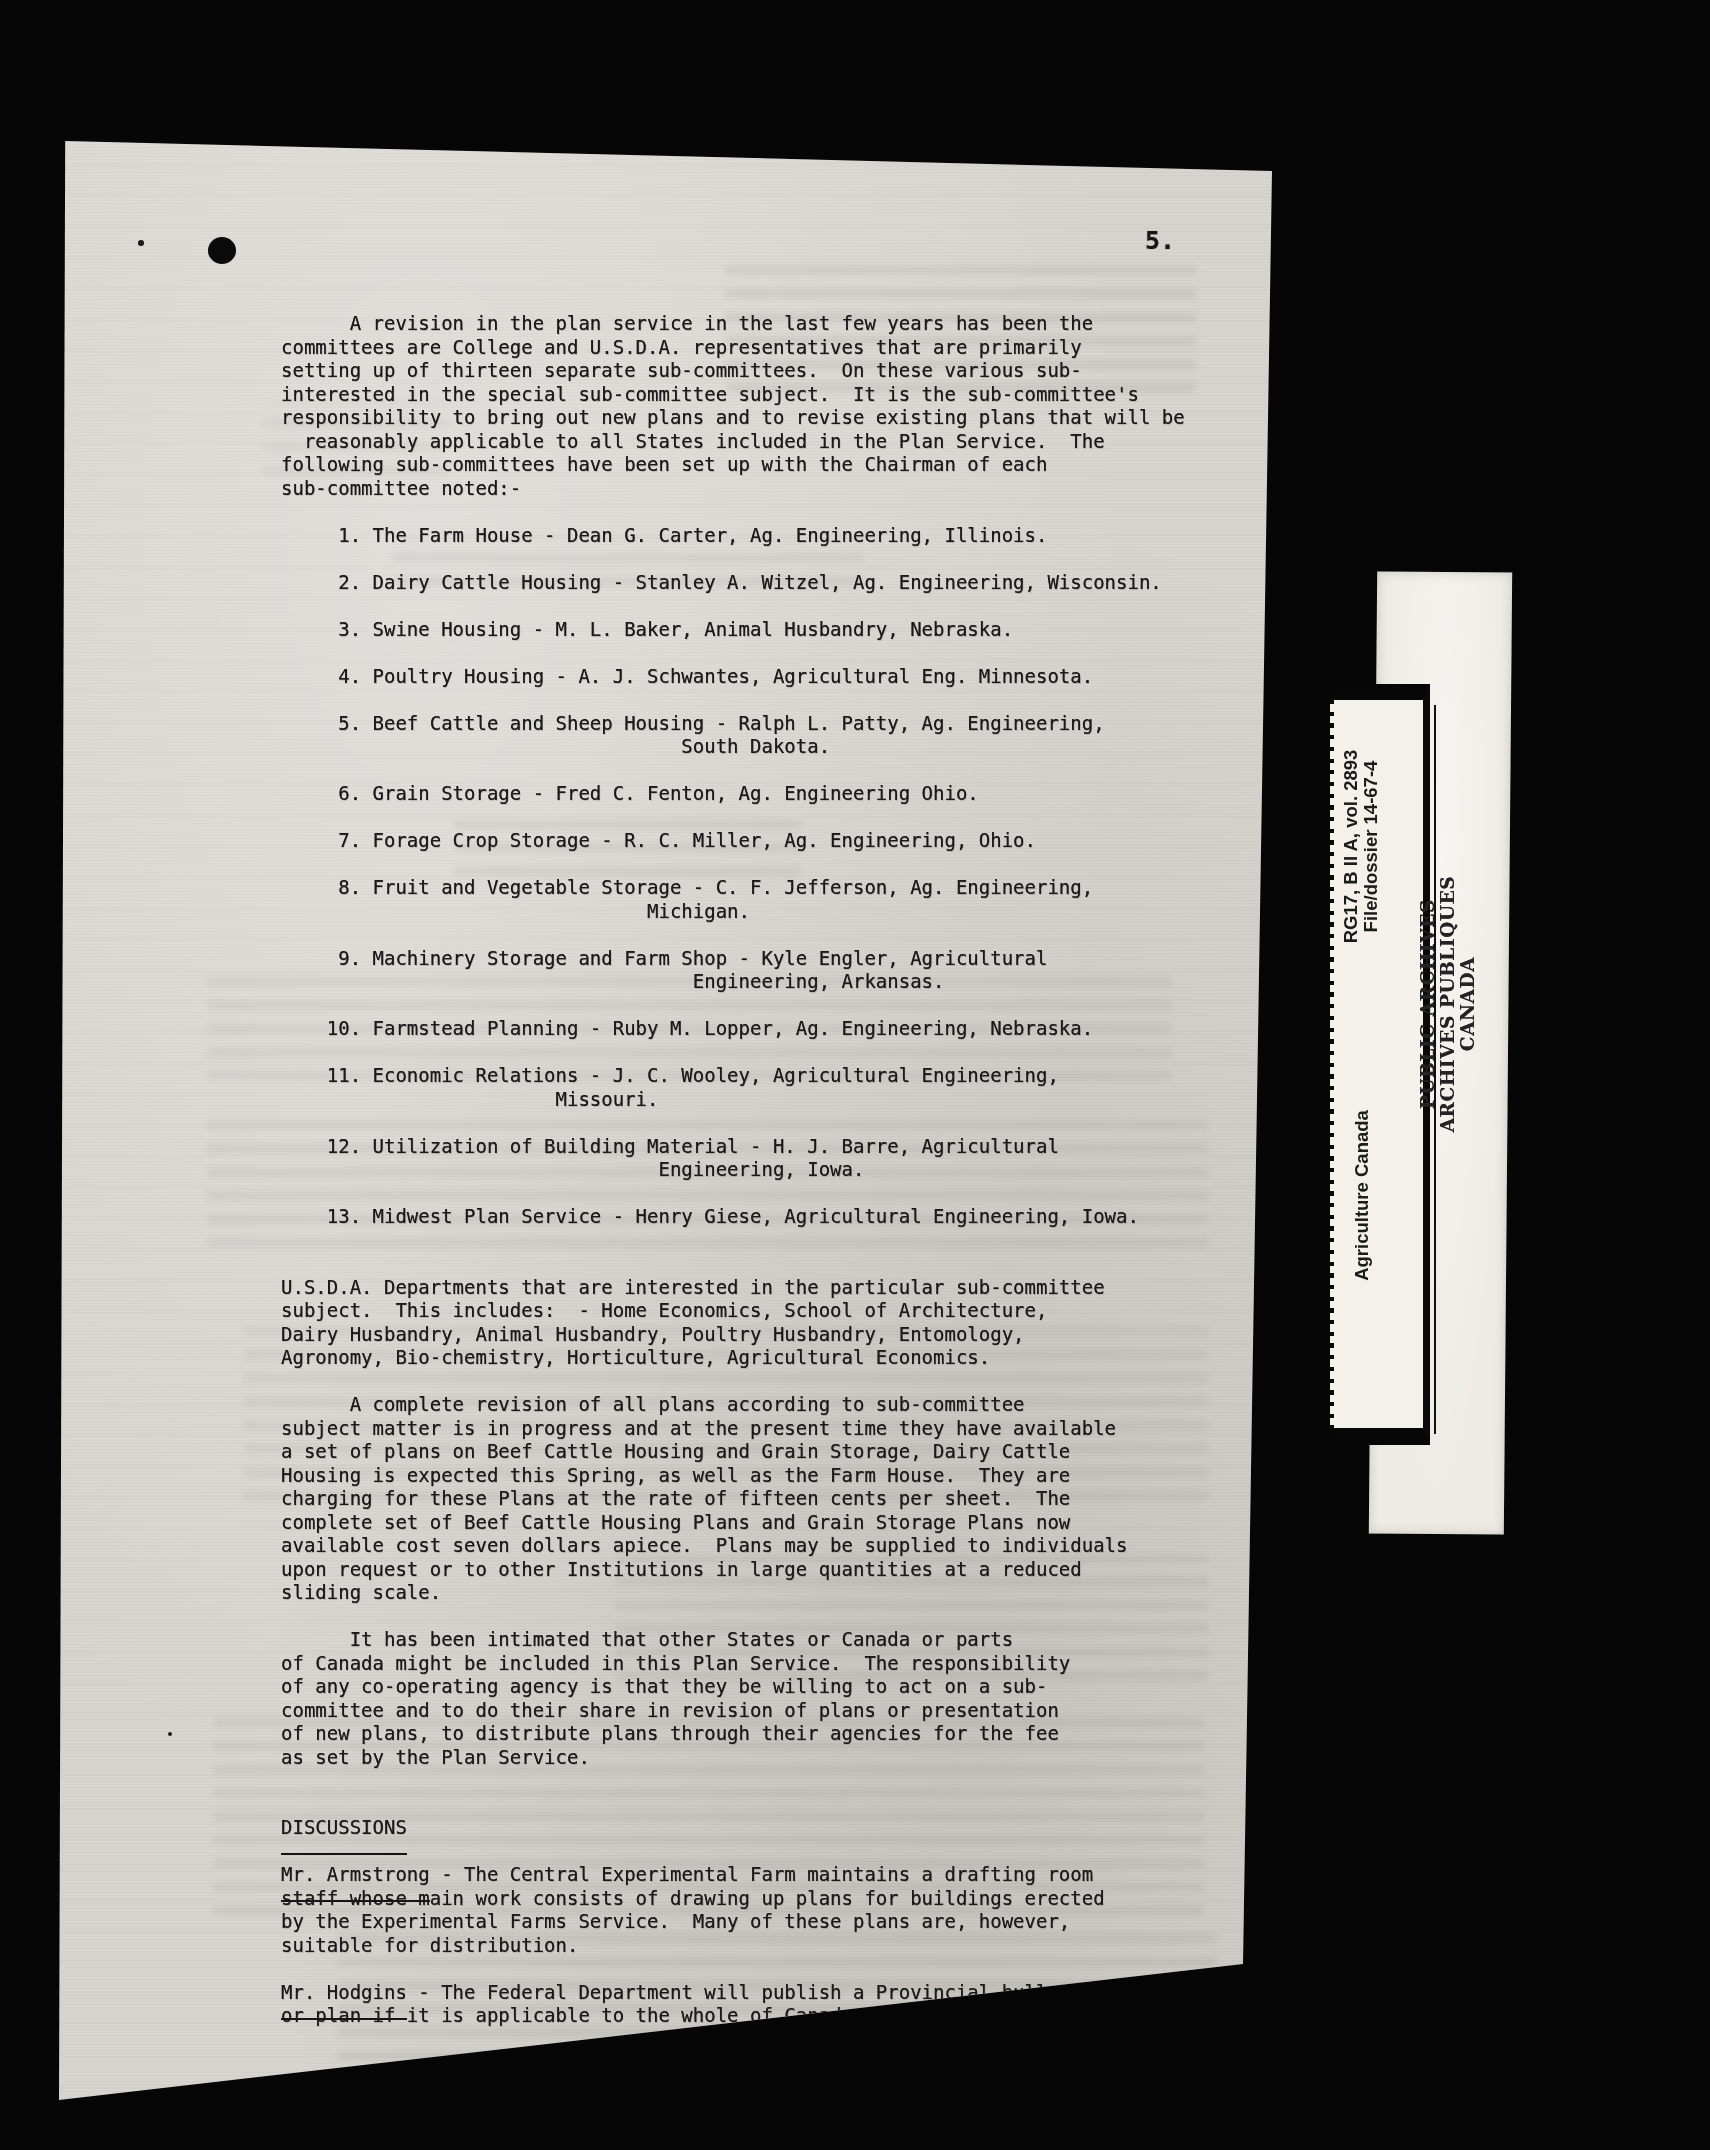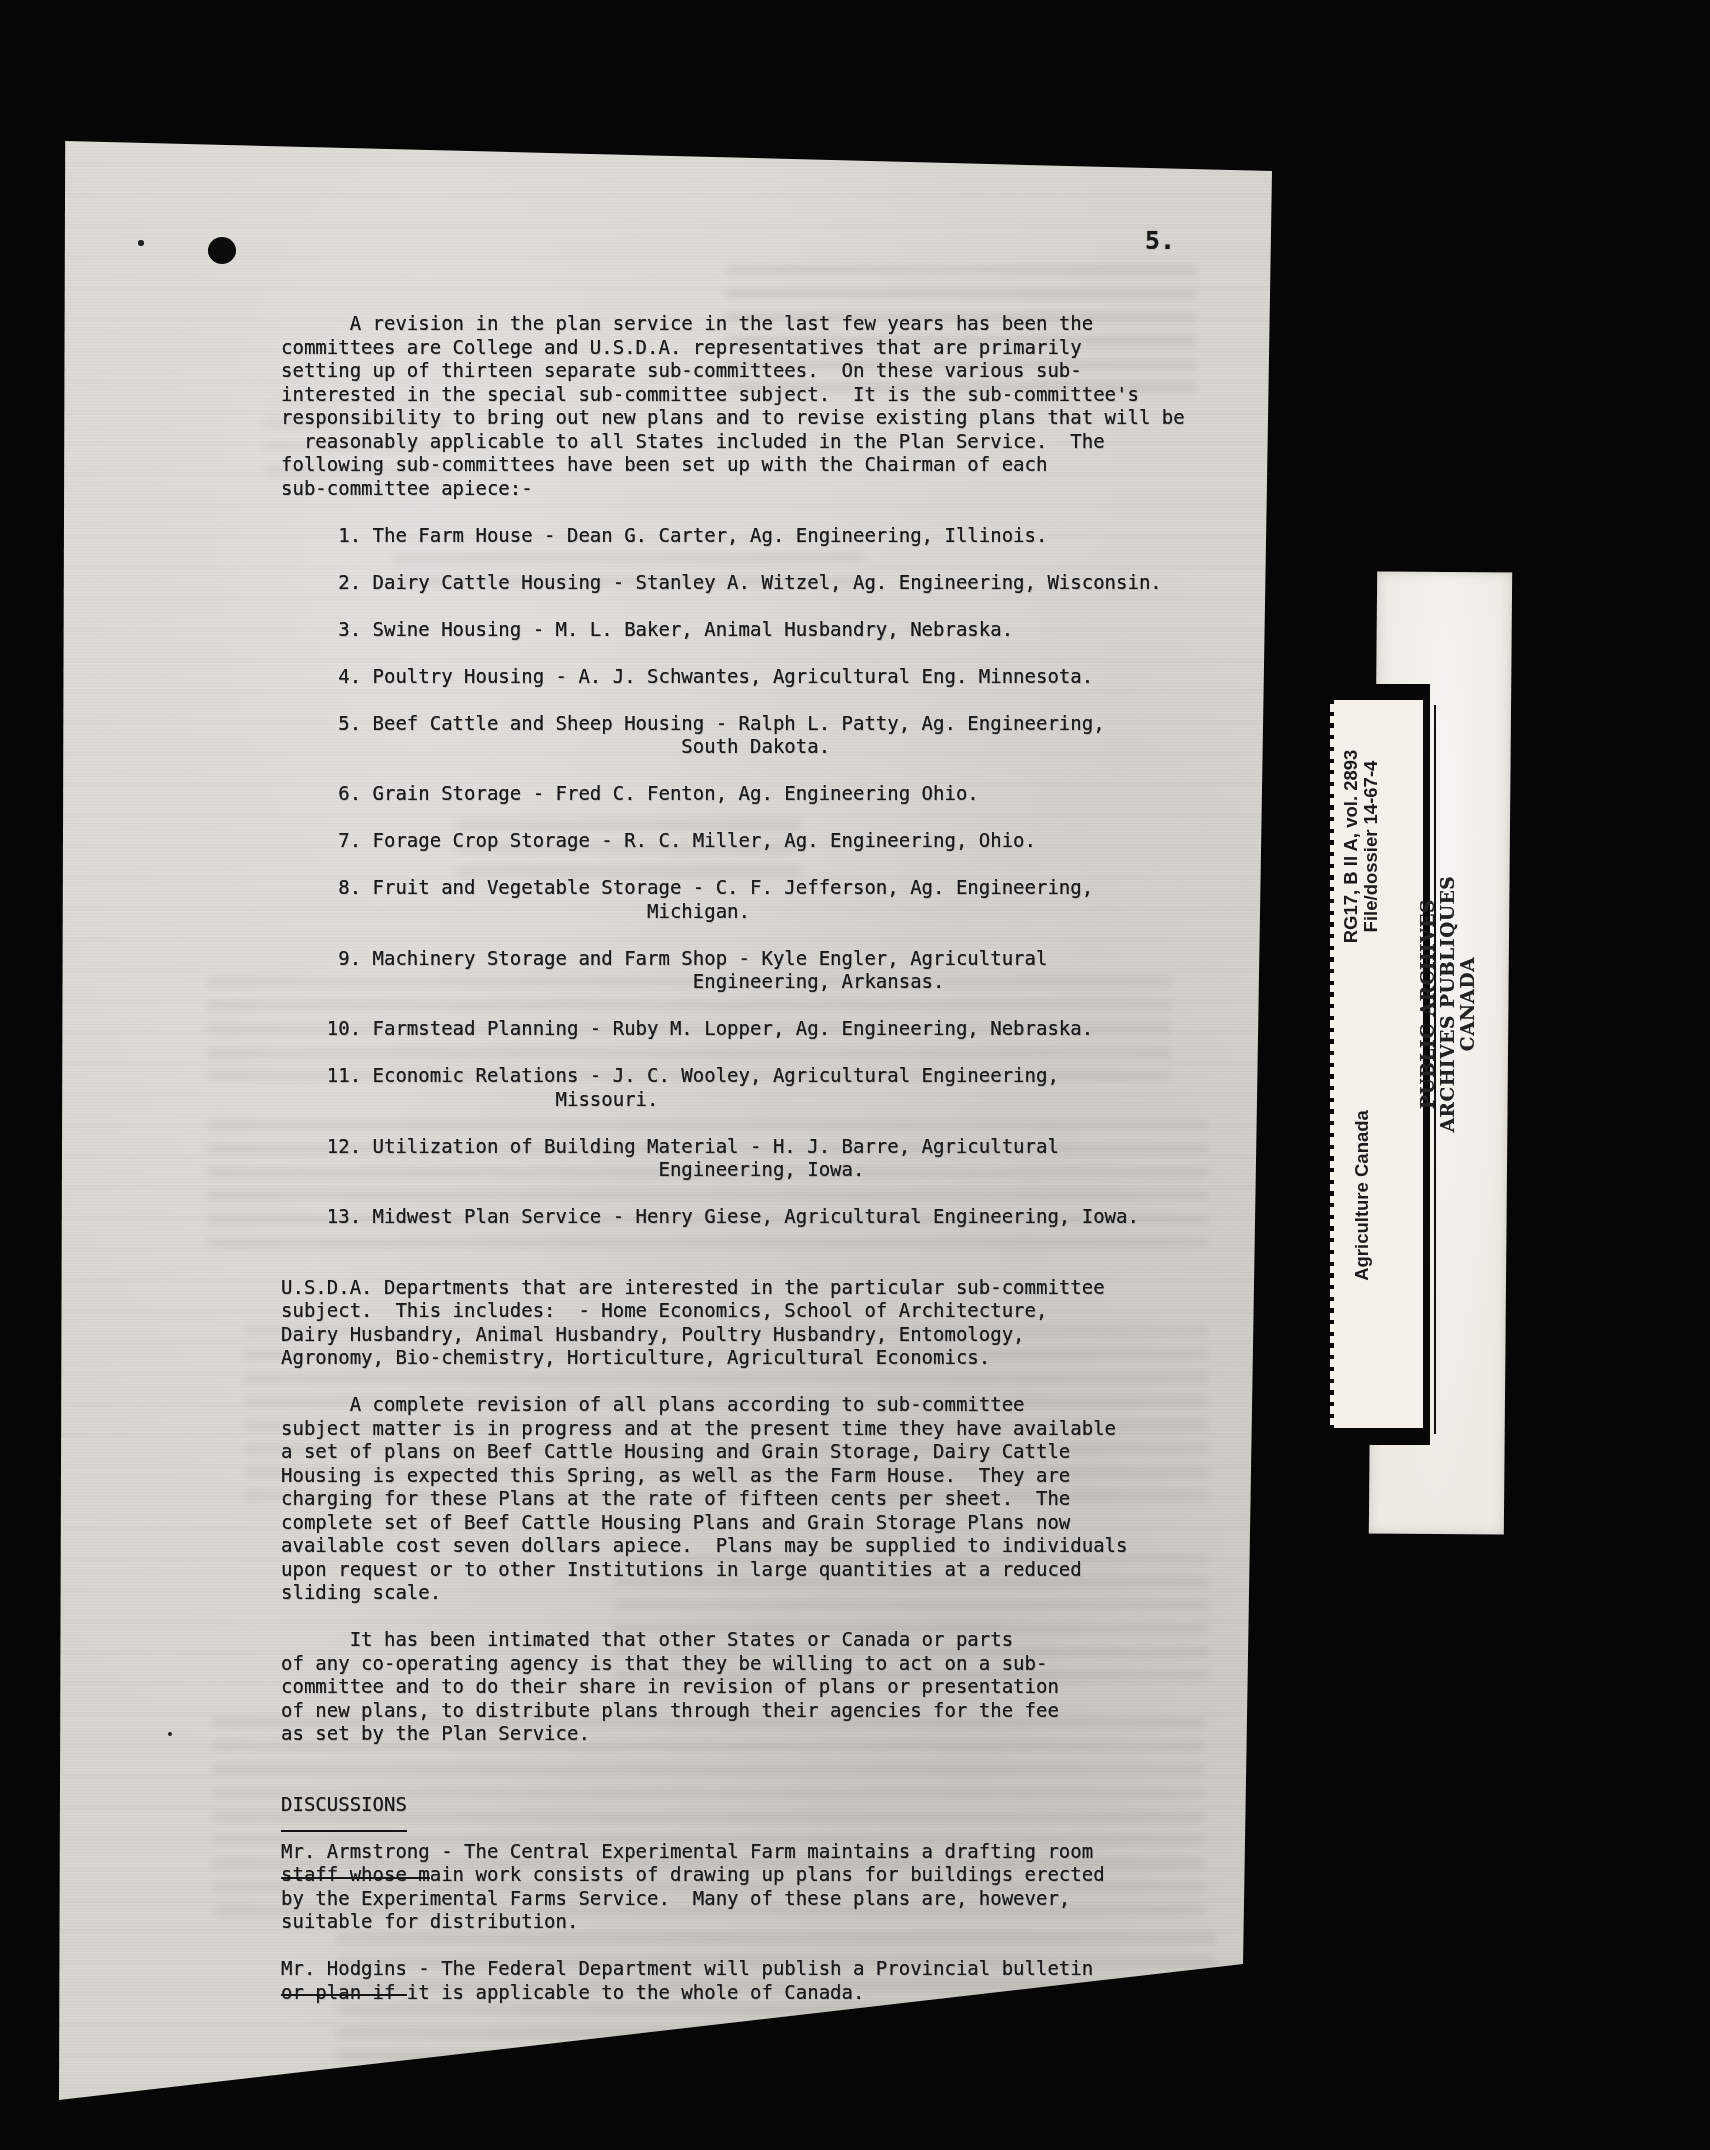--- a/index.html
+++ b/index.html
@@ -98,21 +98,21 @@
   <div class="speck" style="left:79px;top:99px;width:5.6px;height:5.6px;"></div>
   <div class="speck" style="left:109px;top:1591px;width:4.3px;height:4.3px;"></div>
   <div class="typed">
       <div class="tline"><span>      A revision in the plan service in the last few years has been the</span></div>
       <div class="tline"><span>committees are College and U.S.D.A. representatives that are primarily</span></div>
       <div class="tline"><span>setting up of thirteen separate sub-committees.  On these various sub-</span></div>
       <div class="tline"><span>interested in the special sub-committee subject.  It is the sub-committee's</span></div>
       <div class="tline"><span>responsibility to bring out new plans and to revise existing plans that will be</span></div>
       <div class="tline"><span>  reasonably applicable to all States included in the Plan Service.  The</span></div>
       <div class="tline"><span>following sub-committees have been set up with the Chairman of each</span></div>
-      <div class="tline"><span>sub-committee apiece:-</span></div>
+      <div class="tline"><span>sub-committee noted:-</span></div>
       <div class="tline">&nbsp;</div>
       <div class="tline"><span>     1. The Farm House - Dean G. Carter, Ag. Engineering, Illinois.</span></div>
       <div class="tline">&nbsp;</div>
       <div class="tline"><span>     2. Dairy Cattle Housing - Stanley A. Witzel, Ag. Engineering, Wisconsin.</span></div>
       <div class="tline">&nbsp;</div>
       <div class="tline"><span>     3. Swine Housing - M. L. Baker, Animal Husbandry, Nebraska.</span></div>
       <div class="tline">&nbsp;</div>
       <div class="tline"><span>     4. Poultry Housing - A. J. Schwantes, Agricultural Eng. Minnesota.</span></div>
       <div class="tline">&nbsp;</div>
       <div class="tline"><span>     5. Beef Cattle and Sheep Housing - Ralph L. Patty, Ag. Engineering,</span></div>
@@ -148,20 +148,21 @@
       <div class="tline"><span>subject matter is in progress and at the present time they have available</span></div>
       <div class="tline"><span>a set of plans on Beef Cattle Housing and Grain Storage, Dairy Cattle</span></div>
       <div class="tline"><span>Housing is expected this Spring, as well as the Farm House.  They are</span></div>
       <div class="tline"><span>charging for these Plans at the rate of fifteen cents per sheet.  The</span></div>
       <div class="tline"><span>complete set of Beef Cattle Housing Plans and Grain Storage Plans now</span></div>
       <div class="tline"><span>available cost seven dollars apiece.  Plans may be supplied to individuals</span></div>
       <div class="tline"><span>upon request or to other Institutions in large quantities at a reduced</span></div>
       <div class="tline"><span>sliding scale.</span></div>
       <div class="tline">&nbsp;</div>
       <div class="tline"><span>      It has been intimated that other States or Canada or parts</span></div>
+      <div class="tline"><span>of Canada might be included in this Plan Service.  The responsibility</span></div>
       <div class="tline"><span>of any co-operating agency is that they be willing to act on a sub-</span></div>
       <div class="tline"><span>committee and to do their share in revision of plans or presentation</span></div>
       <div class="tline"><span>of new plans, to distribute plans through their agencies for the fee</span></div>
       <div class="tline"><span>as set by the Plan Service.</span></div>
       <div class="tline">&nbsp;</div>
       <div class="tline">&nbsp;</div>
       <div class="tline"><span class="u">DISCUSSIONS</span></div>
       <div class="tline">&nbsp;</div>
       <div class="tline"><span class="u">Mr. Armstrong</span><span> - The Central Experimental Farm maintains a drafting room</span></div>
       <div class="tline"><span>staff whose main work consists of drawing up plans for buildings erected</span></div>

